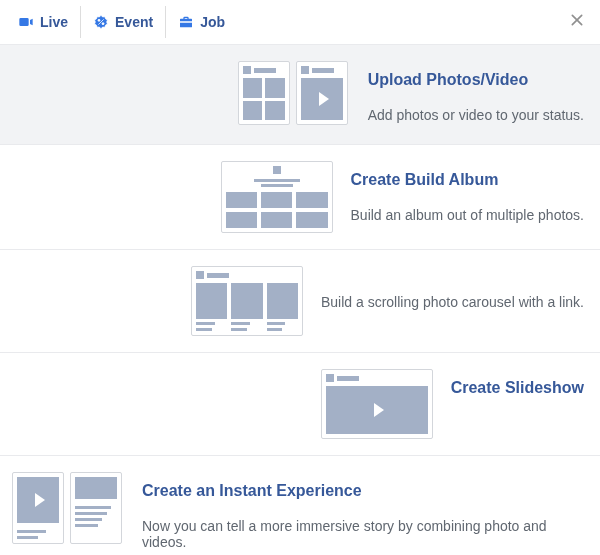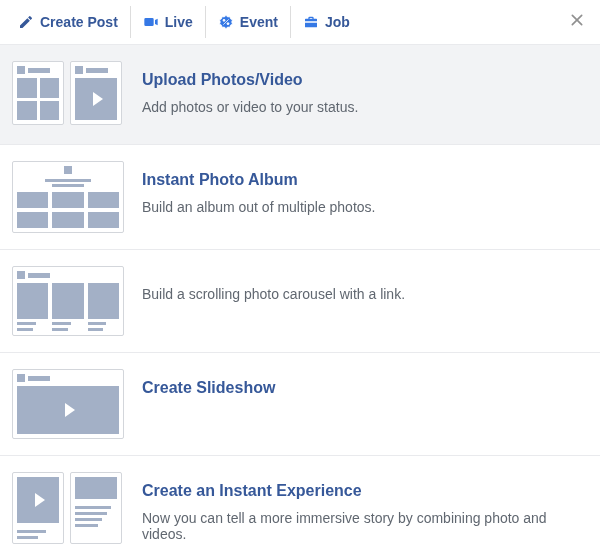--- a/index.html
+++ b/index.html
@@ -43,20 +43,21 @@
   
   .options { border-top: 1px solid #e9eaed; }
   .option {
     display: flex;
     align-items: flex-start;
     padding: 16px 16px 16px 12px;
     border-bottom: 1px solid #e9eaed;
     cursor: pointer;
     background: #fff;
     min-height: 100px;
+    justify-content: flex-end;
   }
   .option.selected { background: #f2f3f5; }
   .option:last-child { border-bottom: none; }
 
   .thumb-area {
     flex: 0 0 112px;
     display: flex;
     gap: 6px;
   }
   .textcol {
@@ -64,21 +65,21 @@
     padding-top: 10px;
   }
   .opt-title {
     color: #365899;
     font-size: 16px;
     font-weight: 700;
   }
   .opt-desc {
     color: #606770;
     font-size: 14px;
-    margin-top: 10px;
+    margin-top: 18px;
   }
 
   
   .card {
     background: #fff;
     border: 1px solid #d3d6db;
     border-radius: 2px;
     padding: 4px;
     display: flex;
     flex-direction: column;
@@ -135,28 +136,20 @@
   .c-o5 { width: 52px; height: 72px; }
   .o5-play { flex: 1; margin-bottom: 4px; }
   .o5-text .imgbox { height: 22px; margin-bottom: 4px; }
 </style>
 </head>
 <body>
 
 <div class="toolbar">
   <div class="tab">
     <span class="ticon">
-      <svg viewBox="0 0 24 24" fill="#365899">
-          <path d="M3 17.25V21h3.75L17.81 9.94l-3.75-3.75L3 17.25zM20.71 7.04a1 1 0 0 0 0-1.41l-2.34-2.34a1 1 0 0 0-1.41 0l-1.83 1.83 3.75 3.75 1.83-1.83z"></path>
-        </svg>
-    </span>
-    <span>Create Post</span>
-  </div>
-  <div class="tab">
-    <span class="ticon">
       <svg viewBox="0 0 24 24" fill="#3578e5">
           <path d="M4 6h10a2 2 0 0 1 2 2v8a2 2 0 0 1-2 2H4a2 2 0 0 1-2-2V8a2 2 0 0 1 2-2zm14 3 4-2v10l-4-2V9z"></path>
         </svg>
     </span>
     <span>Live</span>
   </div>
   <div class="tab">
     <span class="ticon">
       <svg viewBox="0 0 24 24" fill="#3578e5">
           <path d="M12 2 14.39 4.39 17.76 3.99 18.81 7.22 21.73 8.94 20.57 12 21.73 15.06 18.81 16.78 17.76 20.01 14.39 19.61 12 22 9.61 19.61 6.24 20.01 5.19 16.78 2.27 15.06 3.43 12 2.27 8.94 5.19 7.22 6.24 3.99 9.61 4.39 12 2z M9 8a1.5 1.5 0 1 0 0 3 1.5 1.5 0 0 0 0-3zm6 5a1.5 1.5 0 1 0 0 3 1.5 1.5 0 0 0 0-3zM8 16l8-8" stroke="#fff" stroke-width="1.2"></path>
@@ -223,21 +216,21 @@
           <div class="imgbox"></div>
             <div class="imgbox"></div>
             <div class="imgbox"></div>
           <div class="imgbox"></div>
             <div class="imgbox"></div>
             <div class="imgbox"></div>
         </div>
       </div>
     </div>
     <div class="textcol">
-      <div class="opt-title">Instant Photo Album</div>
+      <div class="opt-title">Create Build Album</div>
       <div class="opt-desc">Build an album out of multiple photos.</div>
     </div>
   </div>
 
   <div class="option">
     <div class="thumb-area">
       <div class="card c-o3">
         <div class="hdr">
             <div class="avatar"></div>
             <div class="hline"></div>

